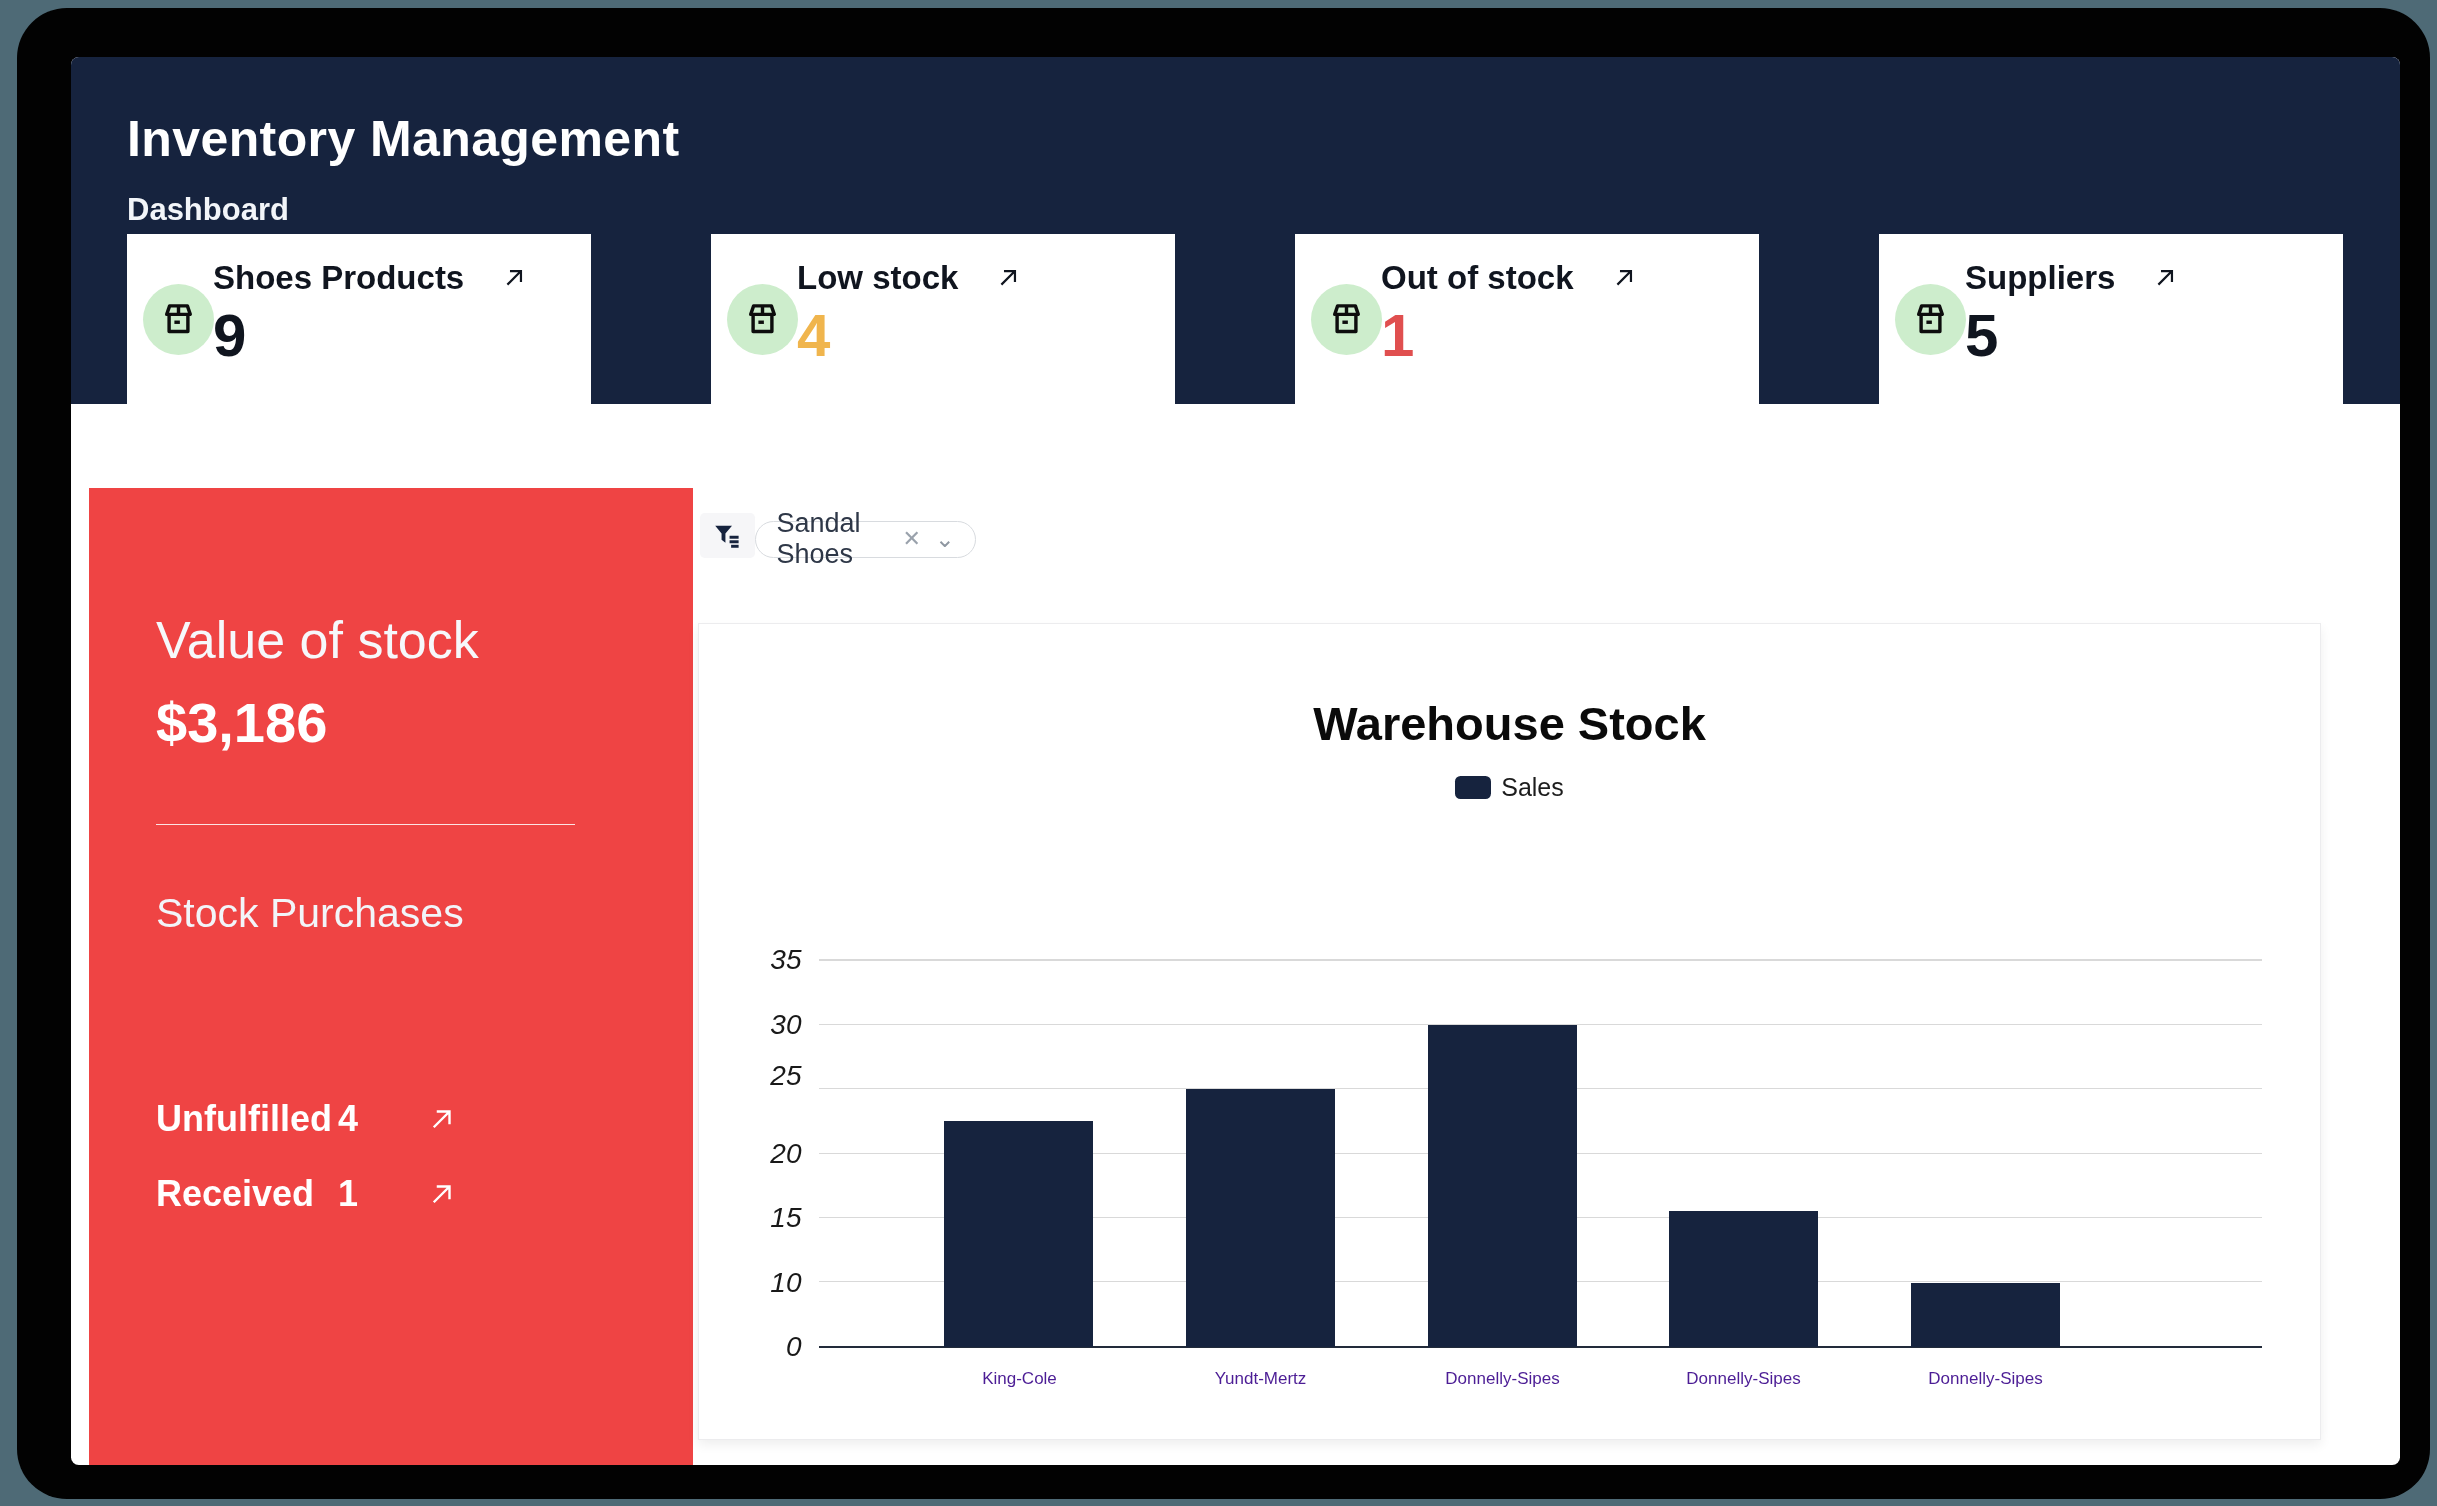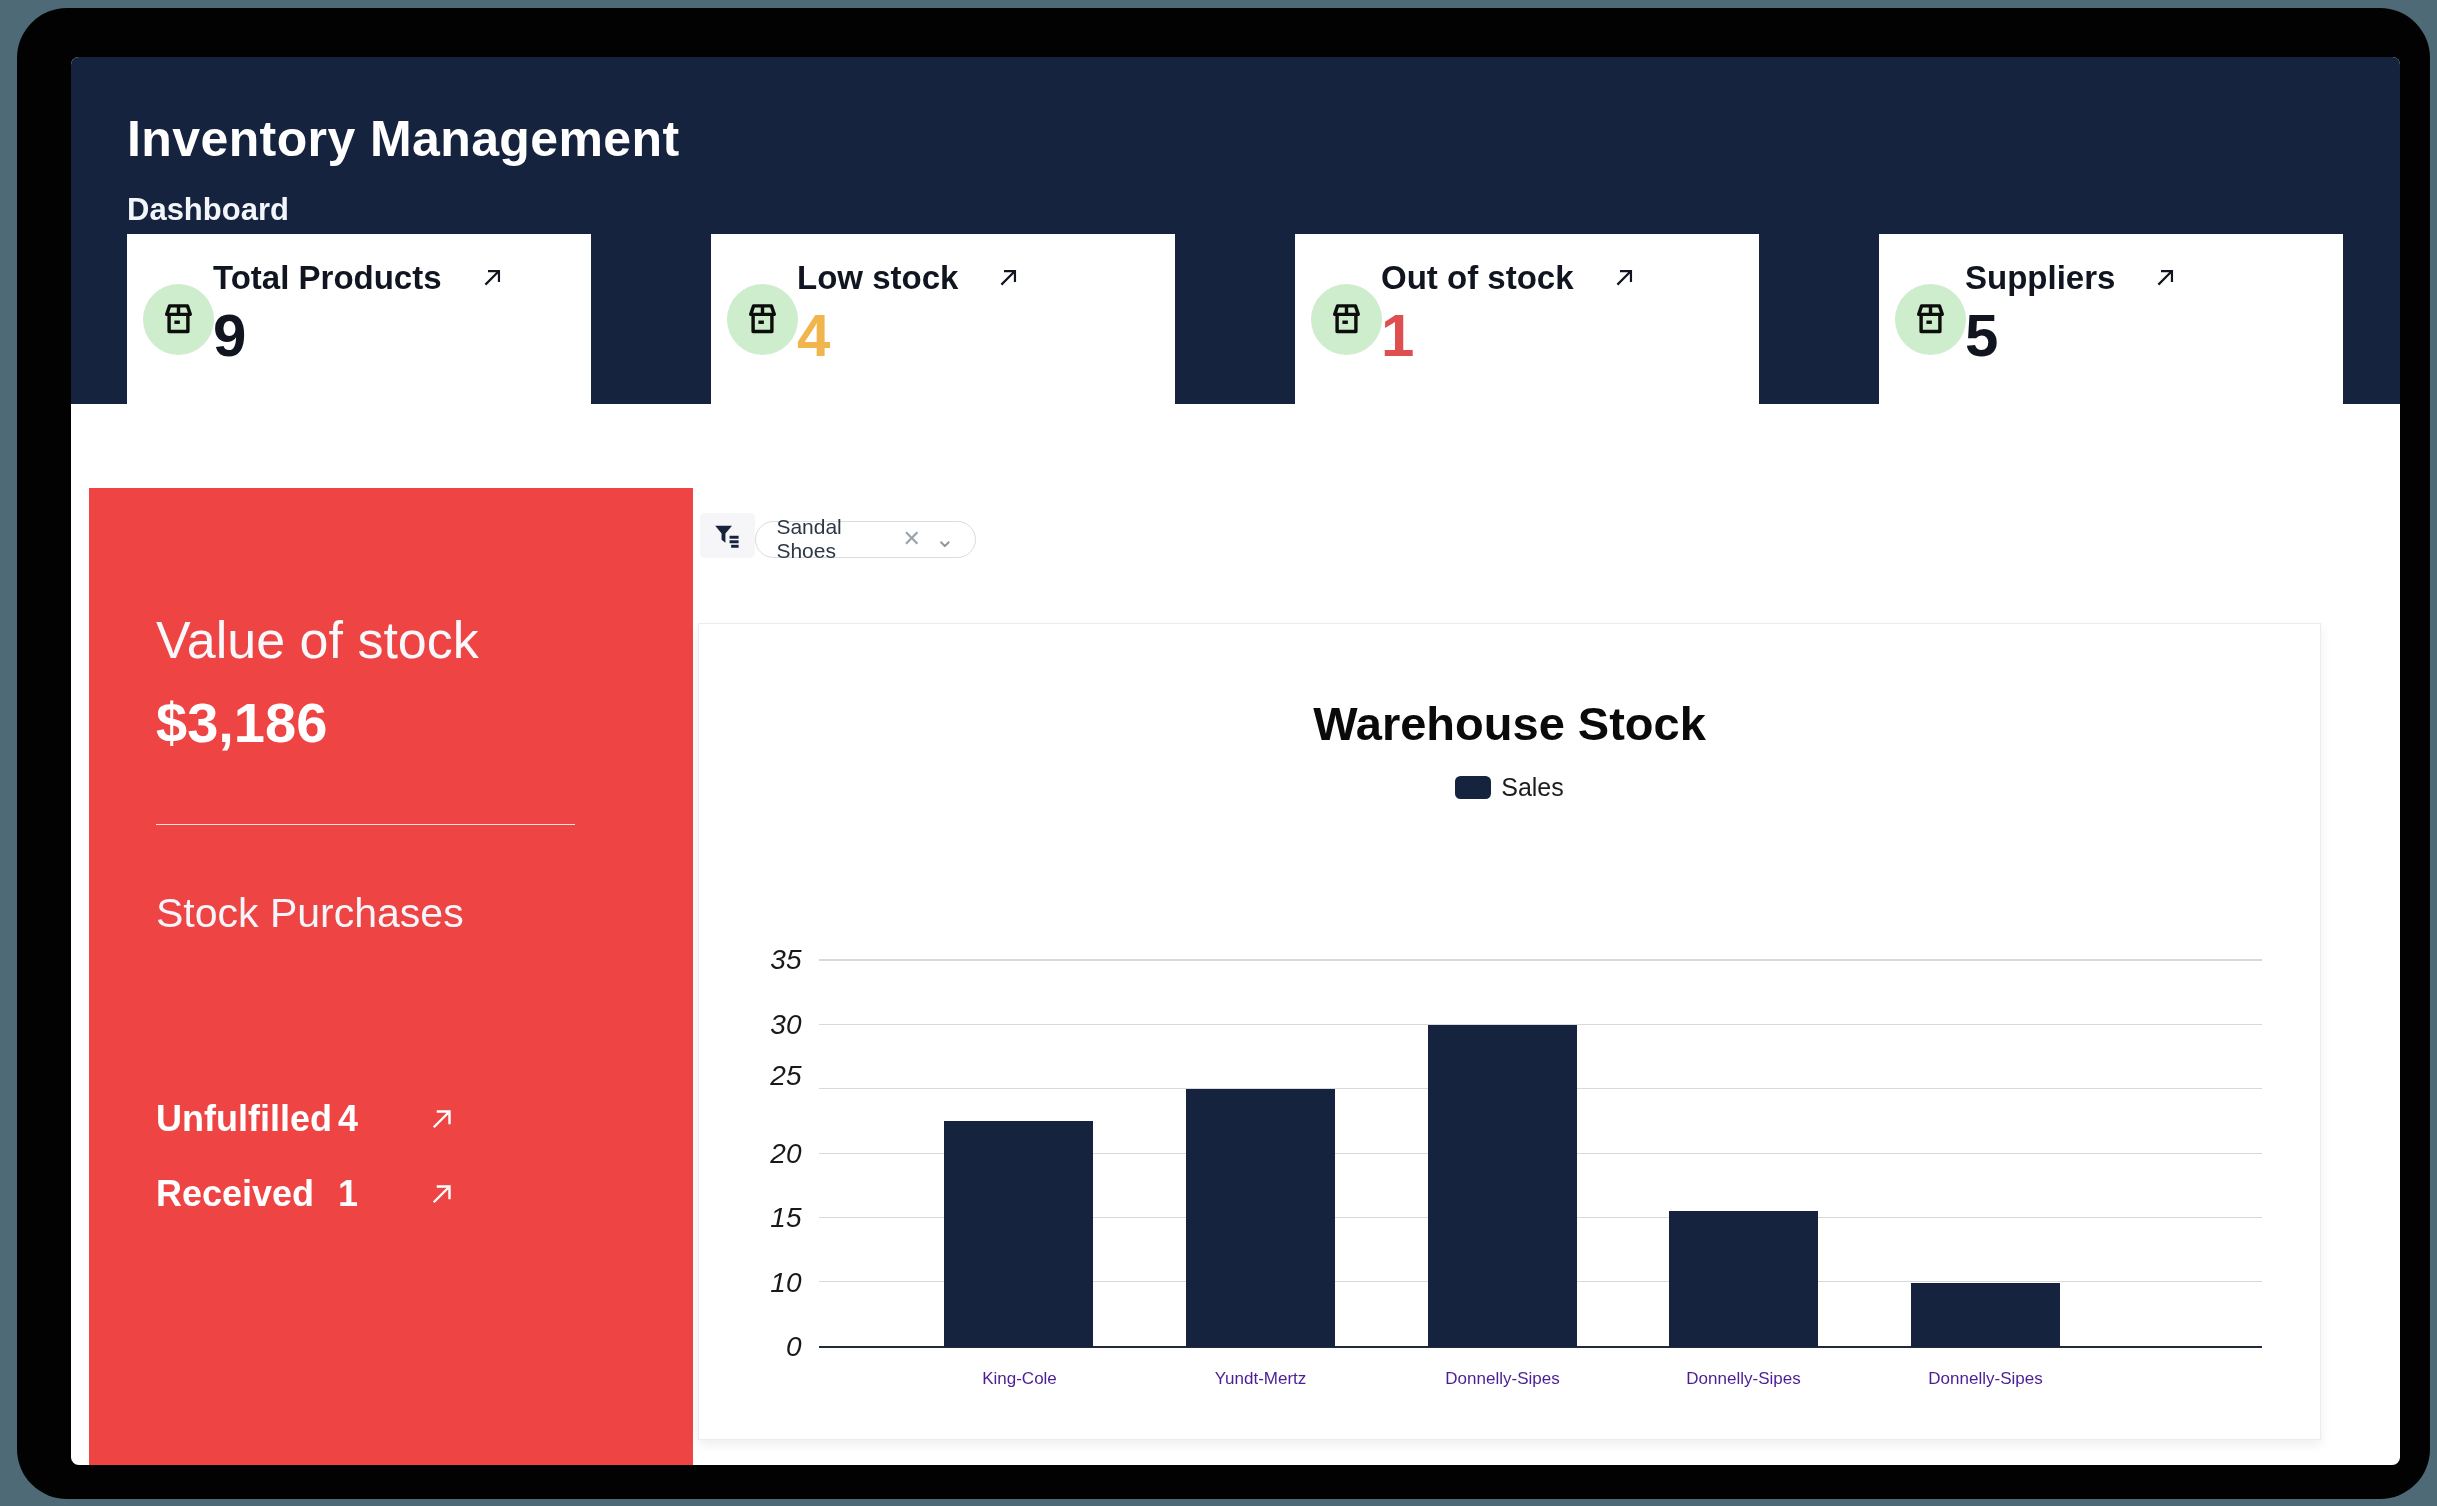--- a/index.html
+++ b/index.html
@@ -35,21 +35,21 @@
   .side-row .lbl{font-size:36px;font-weight:700;width:182px;}
   .side-row .val{font-size:36px;font-weight:700;width:86px;}
   .side-row-1{top:604px;}
   .side-row-2{top:679px;}
 
   
   .filter-btn{position:absolute;left:629px;top:456px;width:55px;height:45px;background:#f6f6f8;
     border-radius:4.7px;display:flex;align-items:center;justify-content:center;}
   .filter-chip{position:absolute;left:684px;top:464px;width:221px;height:37px;background:#fff;
     border:1.6px solid #d8dbdf;border-radius:19px;display:flex;align-items:center;padding:0 20.4px;}
-  .chip-text{font-size:21px;color:#2e3747;}
+  .chip-text{font-size:27px;color:#2e3747;}
   .chip-icons{margin-left:auto;display:flex;align-items:center;gap:14px;}
   .chip-clear{font-size:22px;color:#9aa2ac;}
   .chip-caret{font-size:23.5px;color:#8f97a1;line-height:0;}
 
   
   .chart-card{position:absolute;left:627px;top:566px;width:1623px;height:817px;background:#fff;
     border:1.6px solid #ececee;box-shadow:0 4.7px 11px rgba(0,0,0,.07);}
   .chart-title{margin-top:72px;text-align:center;font-size:47px;font-weight:700;color:#0a0a0a;}
   .chart-legend{margin-top:22px;display:flex;align-items:center;justify-content:center;gap:10px;}
   .legend-swatch{width:36px;height:23.5px;border-radius:5.5px;}
@@ -78,21 +78,21 @@
         <div class="stat-card">
           <div class="stat-icon-badge">
             <svg width="41" height="41" viewBox="0 0 24 24" fill="none" stroke="#0d0d0d" stroke-width="2" stroke-linejoin="round">
               <path d="M6.8 4h10.4l1.7 5H5.1z"></path>
                 <path d="M12 4v5"></path>
                 <path d="M6.5 9v10h11V9"></path>
                 <path d="M9.6 13.6h3.2"></path>
             </svg>
           </div>
           <div class="stat-label-row">
-            <span class="stat-label">Total Products</span>
+            <span class="stat-label">Shoes Products</span>
             <span class="arrow-icon">
               <svg width="31" height="31" viewBox="0 0 24 24" fill="none" stroke="#10151f" stroke-width="1.7">
                   <path d="M6.5 17.5 17 7M8.5 7H17v8.5"></path>
                 </svg>
             </span>
           </div>
           <div class="stat-value" style="color: rgb(16, 21, 31);">9</div>
         </div>
 
         <div class="stat-card">

